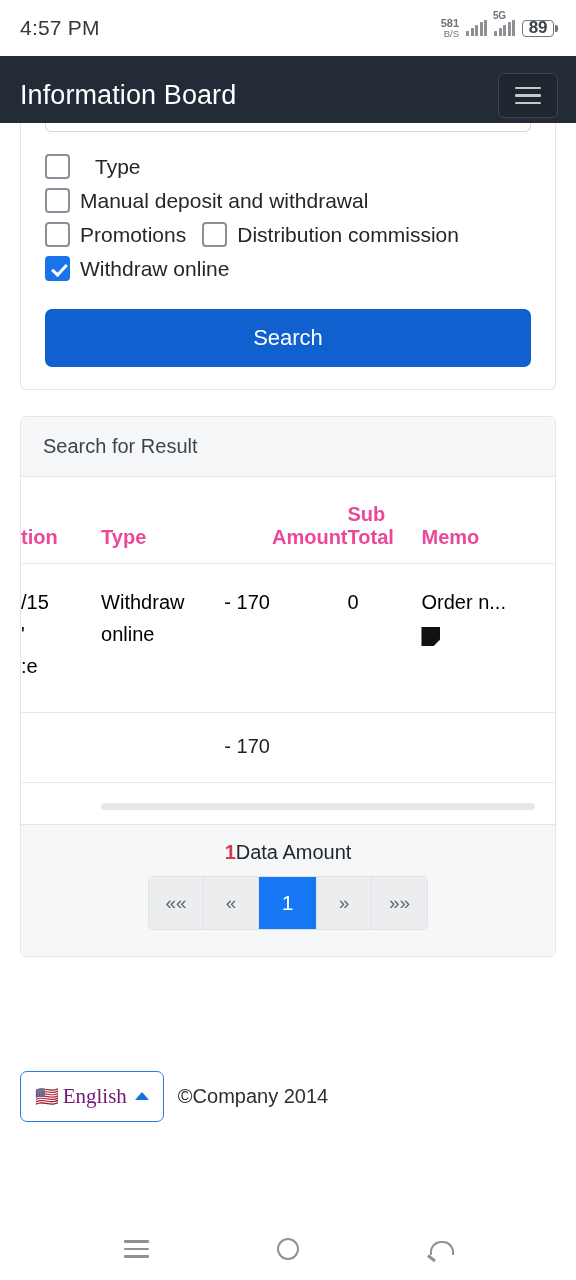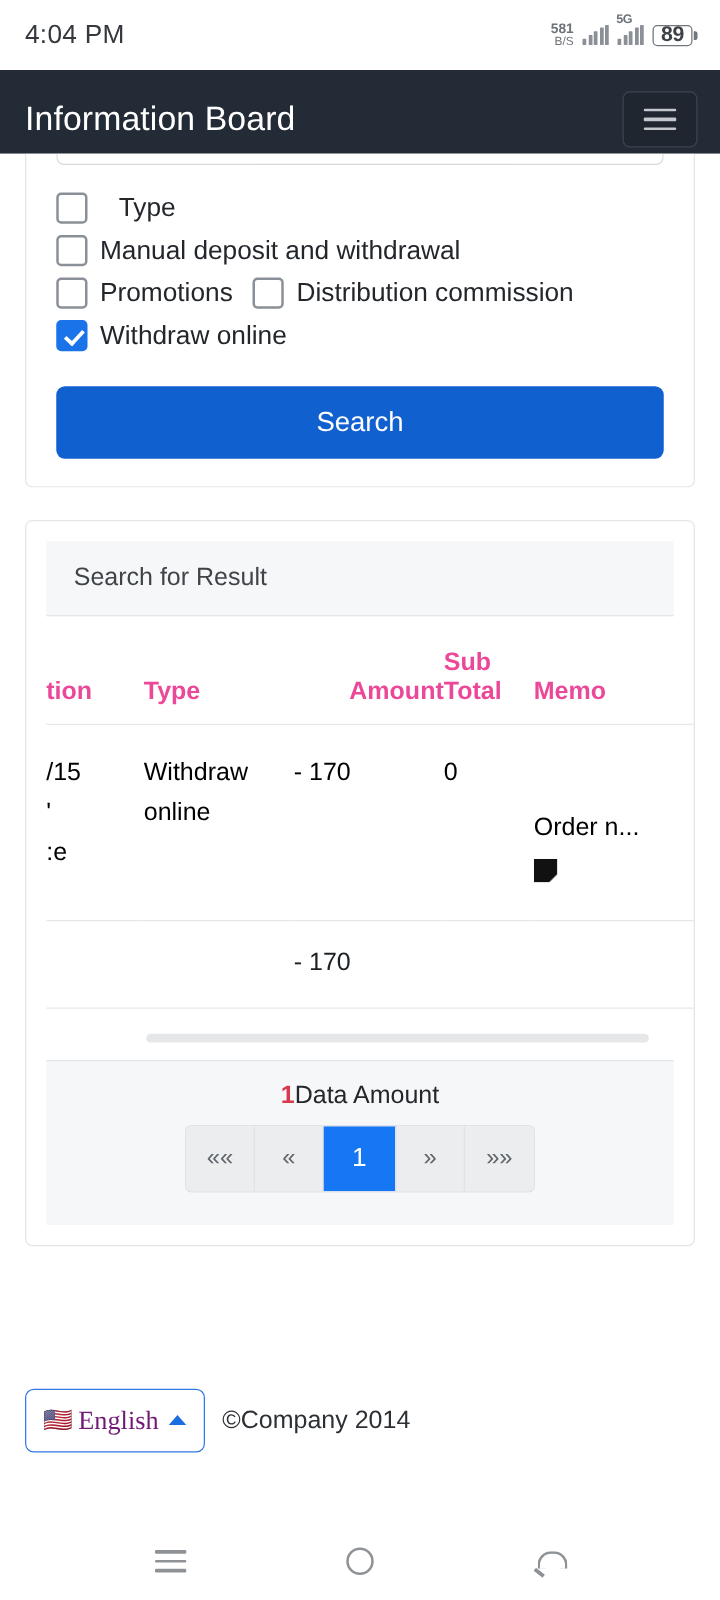--- a/index.html
+++ b/index.html
@@ -213,21 +213,21 @@
     background: #1160d0;
     border: none;
     border-radius: 7px;
     color: #ffffff;
     font-size: 22px;
     font-family: inherit;
     cursor: pointer;
   }
 
   
-  .result-card { padding: 16px; overflow: hidden; }
+  .result-card { padding: 0; overflow: hidden; }
   .result-head {
     background: #f6f7f8;
     border-bottom: 1px solid #e3e6e8;
     padding: 18px 22px;
     font-size: 20px;
     color: #3f4449;
   }
 
   .table-wrap {
     padding: 0 0 0 0;
@@ -262,21 +262,21 @@
   .th-sub  { text-align: right; }
 
   .tbl tbody td {
     padding: 22px 0 30px;
     color: #000000;
     border-bottom: 1px solid #e6e8ea;
     line-height: 1.6;
   }
   td.amount-neg { color: #d7394e; text-align: right; }
   td.sub-total  { text-align: right; }
-  .memo-text { display: block; margin-top: 44px; }
+  .memo-text { display: block; }
   .note-icon {
     display: block;
     width: 19px; height: 19px;
     margin-top: 9px;
     background: #111111;
     position: relative;
     clip-path: polygon(0 0, 100% 0, 100% 66%, 66% 100%, 0 100%);
   }
   .note-icon::after {
     content: "";
@@ -423,21 +423,21 @@
     transform: rotate(38deg);
     transform-origin: left center;
   }
 </style>
 </head>
 <body>
 
 <div id="app">
 
   <div class="statusbar">
-    <div class="status-time">4:04 PM</div>
+    <div class="status-time">4:57 PM</div>
     <div class="status-right">
       <div class="netspeed">
         <span>581</span>
         <span class="unit">B/S</span>
       </div>
       <div class="bars">
         <i></i>
           <i></i>
           <i></i>
           <i></i>

